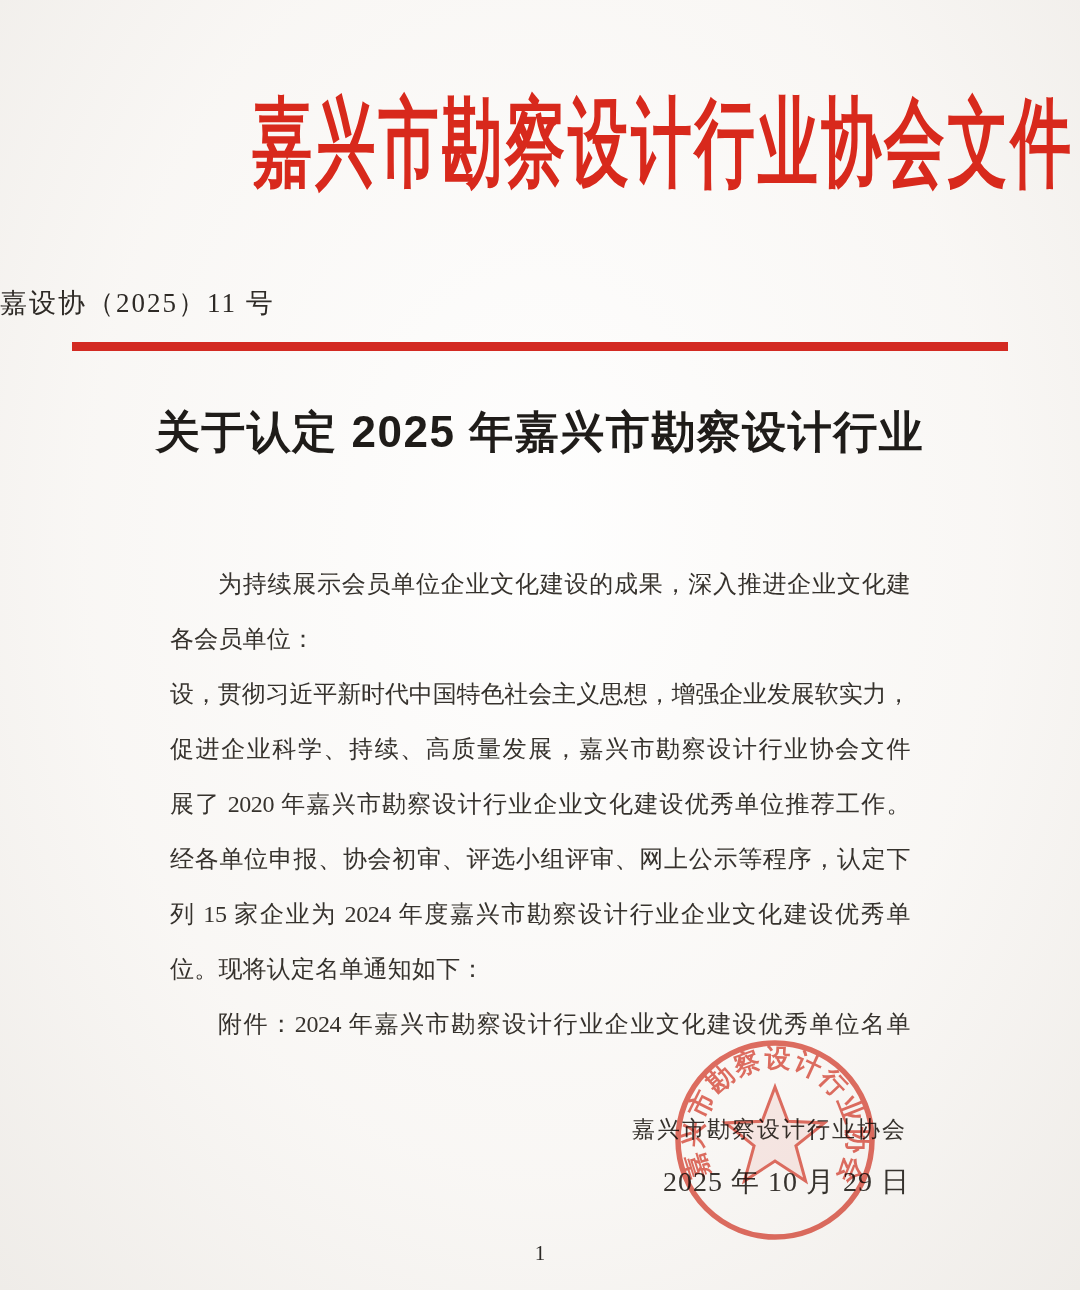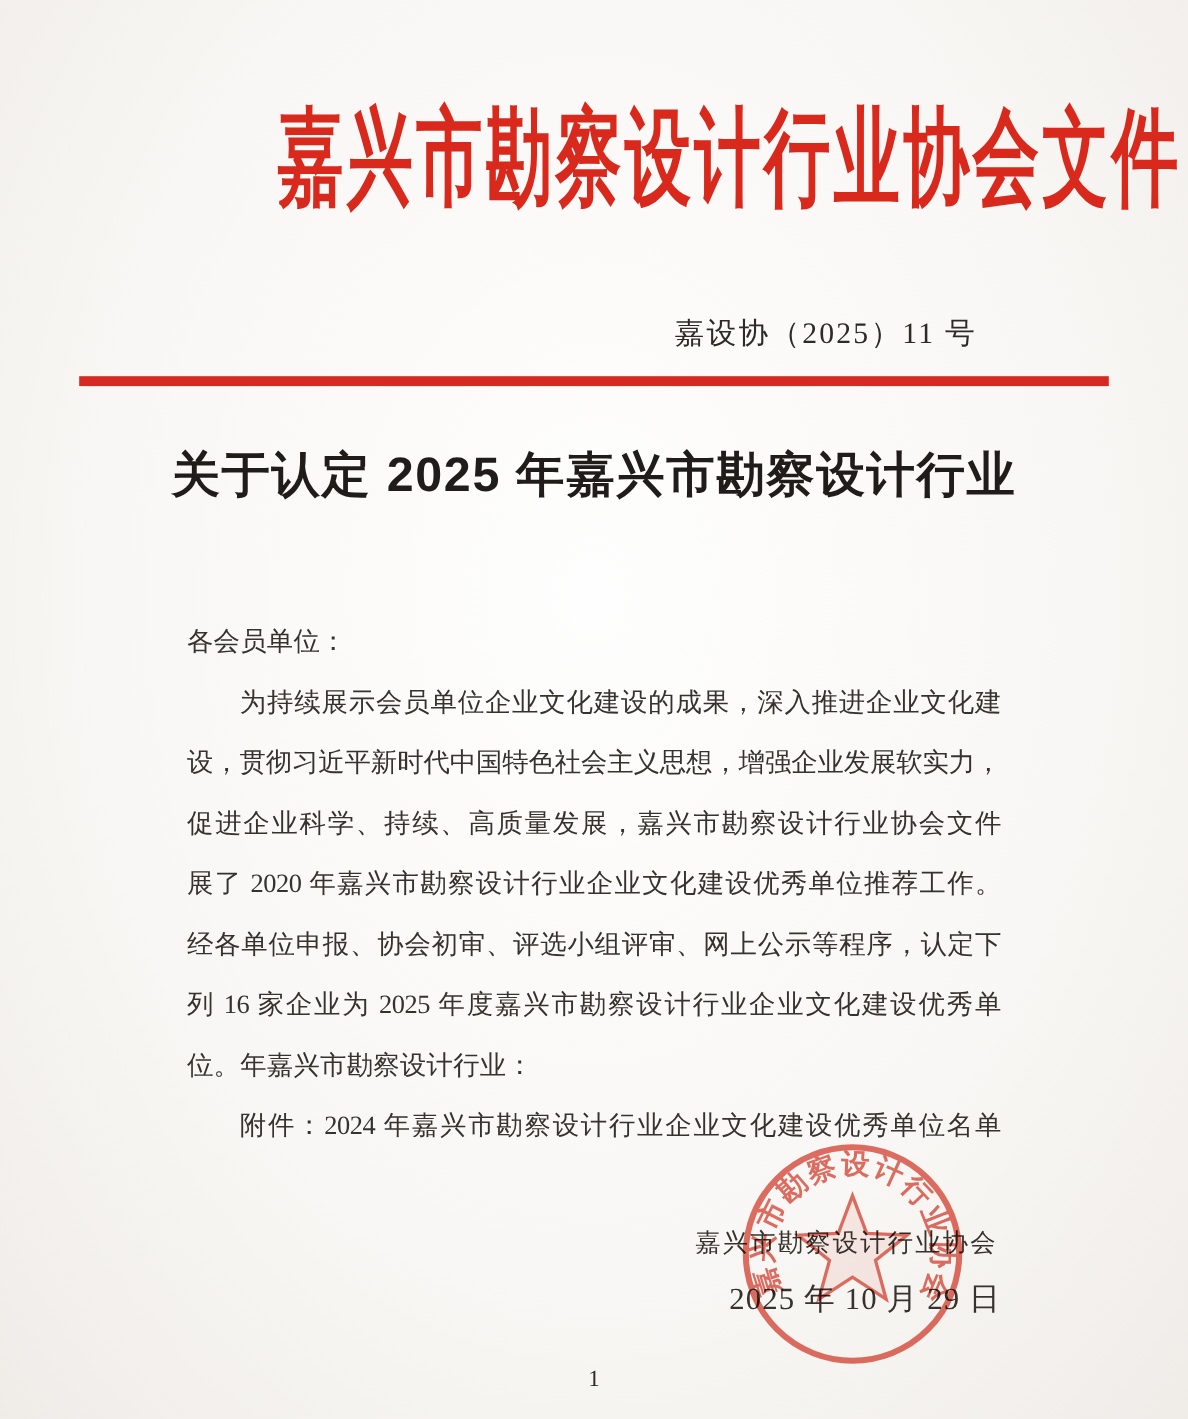--- a/index.html
+++ b/index.html
@@ -29,21 +29,21 @@
     color:var(--header-red);
     font-family:var(--serif);
     font-weight:700;
     font-size:97px;line-height:112px;
     letter-spacing:5px;
   }
   .org-title .squeeze{display:inline-block;transform:scaleX(.62);transform-origin:50% 50%;}
 
   .doc-number{
     position:absolute;top:287px;left:0;width:888px;
-    text-align:right;
+    text-align:left;
     font-size:27px;line-height:32px;
     color:#2e2a26;letter-spacing:2px;
   }
 
   .red-rule{
     position:absolute;top:342px;left:72px;width:936px;height:9px;
     background:var(--rule-red);
   }
 
   
@@ -110,28 +110,28 @@
 
   <div class="doc-number">嘉设协（2025）11 号</div>
 
   <div class="red-rule"></div>
 
   <div class="doc-title">
     <div>关于认定 2025 年嘉兴市勘察设计行业</div>
   </div>
 
   <div class="body-block">
+    <div class="bline just indent">为持续展示会员单位企业文化建设的成果，深入推进企业文化建</div>
     <div class="bline left">各会员单位：</div>
-    <div class="bline just indent">为持续展示会员单位企业文化建设的成果，深入推进企业文化建</div>
     <div class="bline just">设，贯彻习近平新时代中国特色社会主义思想，增强企业发展软实力，</div>
     <div class="bline just">促进企业科学、持续、高质量发展，嘉兴市勘察设计行业协会文件</div>
     <div class="bline just">展了 2020 年嘉兴市勘察设计行业企业文化建设优秀单位推荐工作。</div>
     <div class="bline just">经各单位申报、协会初审、评选小组评审、网上公示等程序，认定下</div>
-    <div class="bline just">列 16 家企业为 2025 年度嘉兴市勘察设计行业企业文化建设优秀单</div>
-    <div class="bline left">位。年嘉兴市勘察设计行业：</div>
+    <div class="bline just">列 15 家企业为 2024 年度嘉兴市勘察设计行业企业文化建设优秀单</div>
+    <div class="bline left">位。现将认定名单通知如下：</div>
     <div class="bline just indent">附件：2024 年嘉兴市勘察设计行业企业文化建设优秀单位名单</div>
   </div>
 
   <div class="signature">嘉兴市勘察设计行业协会</div>
   <div class="sign-date">2025 年 10 月 29 日</div>
 
   <svg class="seal" viewBox="0 0 208 208" aria-hidden="true">
     <circle cx="104" cy="104" r="97" fill="none" stroke="#dc4f40" stroke-width="5.5"></circle>
     <polygon points="104,51 116.9,85.2 153.5,86.9 124.9,109.8 134.6,145.1 104,125 73.4,145.1 83.1,109.8 54.5,86.9 91.1,85.2" fill="rgba(220,79,64,0.12)" stroke="#dc4f40" stroke-width="3"></polygon>
     <defs>

